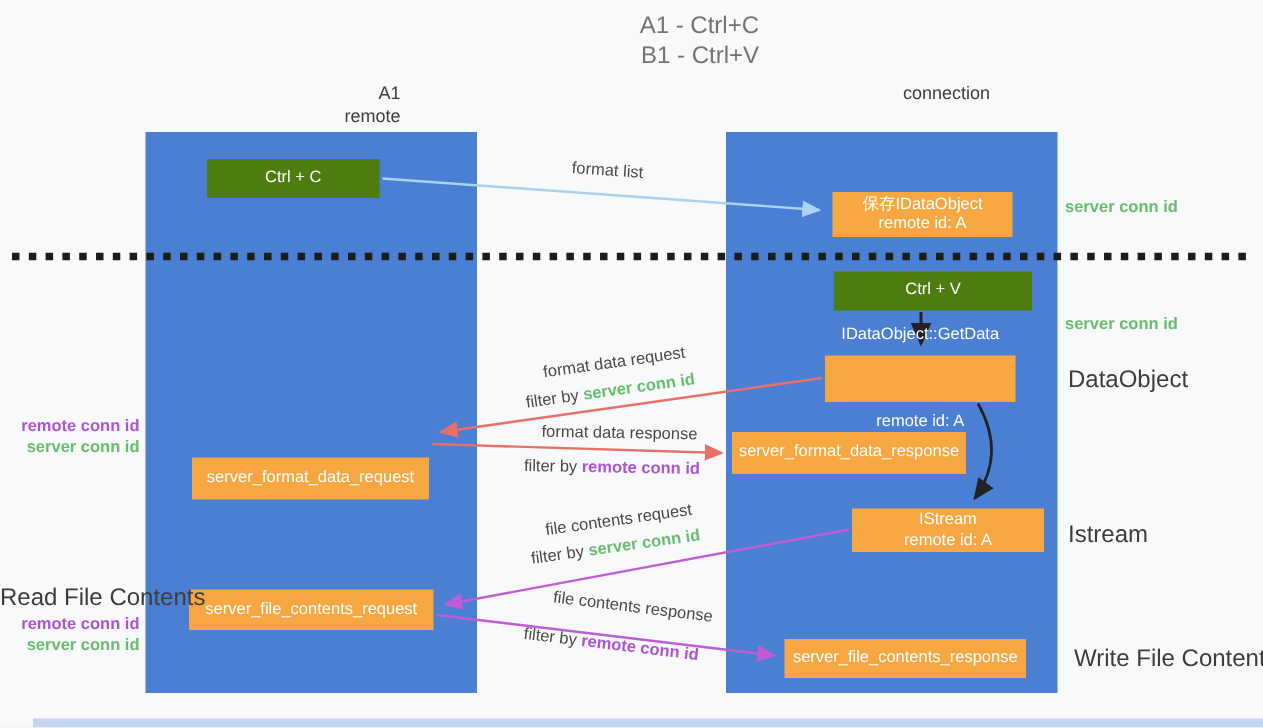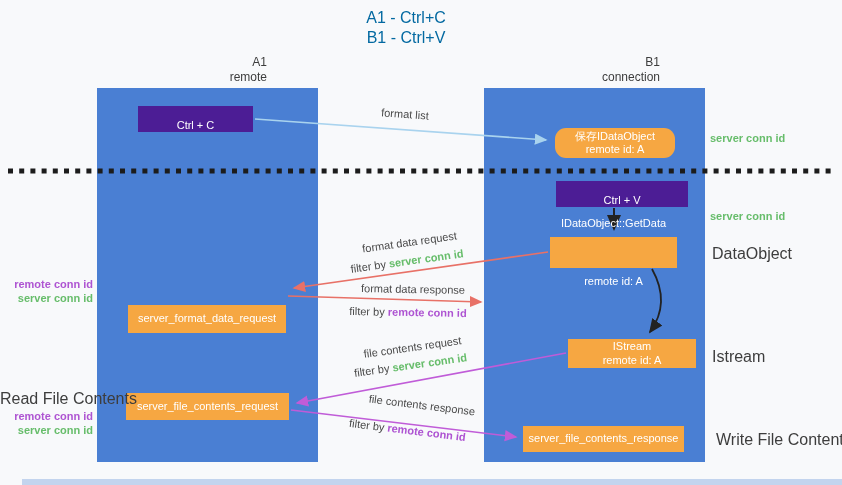--- a/index.html
+++ b/index.html
@@ -6,37 +6,37 @@
   html, body { background: #eef0f3; }
   body { font-family: "Liberation Sans", "DejaVu Sans", sans-serif; }
   #canvas {
     position: relative;
     width: 842px; height: 485px;
     background: #f8f9fb;
     overflow: hidden;
   }
   .title {
     position: absolute; left: 306px; top: 8px; width: 200px;
-    text-align: center; color: #0369a1; font-size: 16px; line-height: 20px;
+    text-align: right; color: #737373; font-size: 16px; line-height: 20px;
   }
   .lane {
     position: absolute; top: 88px; width: 221px; height: 374px;
     background: #4a7fd3;
   }
   .lane-header {
     position: absolute; top: 55px; width: 120px; text-align: right;
     color: #3d3d3d; font-size: 12px; line-height: 15px;
   }
   .node {
     position: absolute; display: flex; flex-direction: column;
     align-items: center; justify-content: center;
     color: #ffffff; font-size: 11px; line-height: 13.5px;
     text-align: center;
   }
-  .node.green  { background: #4c1d95; justify-content: flex-end; }
+  .node.green  { background: #4d7c0f; }
   .node.orange { background: #f6a742; }
   svg.overlay { position: absolute; left: 0; top: 0; pointer-events: none; }
   .arrow-label {
     position: absolute; text-align: center; color: #4a4a4a;
     font-size: 11px; white-space: nowrap;
   }
   .side-label {
     position: absolute; font-size: 11px; white-space: nowrap;
   }
   .side-label.dark   { color: #3d3d3d; font-size: 16px; }
@@ -58,21 +58,20 @@
   <div class="title">
     <div>A1 - Ctrl+C</div>
     <div>B1 - Ctrl+V</div>
   </div>
 
   <div class="lane-header" style="left:147px;">
     <div>A1</div>
     <div>remote</div>
   </div>
   <div class="lane-header" style="left:540px;">
-    <div>B1</div>
     <div>connection</div>
   </div>
 
   <div class="lane" style="left:97px;"></div>
   <div class="lane" style="left:484px;"></div>
 
   <svg class="overlay" width="842" height="485" viewBox="0 0 842 485">
     <defs>
       <marker id="m-blue" markerWidth="9" markerHeight="8" refX="7" refY="3.5" orient="auto">
         <path d="M0,0 L8,3.5 L0,7 z" fill="#a9d3ee"></path>
@@ -102,38 +101,41 @@
 
     <line x1="566" y1="353" x2="297" y2="403" stroke="#c05cd8" stroke-width="1.6" marker-end="url(#m-magenta)"></line>
 
     <line x1="291" y1="410" x2="516" y2="437" stroke="#c05cd8" stroke-width="1.6" marker-end="url(#m-magenta)"></line>
   </svg>
 
   <div class="node green" style="left:138px; top:106px; width:115px; height:26px;">
     <div>Ctrl + C</div>
   </div>
 
-  <div class="node orange" style="left:555px; top:128px; width:120px; height:30px;border-radius:11px;">
+  <div class="node orange" style="left:555px; top:128px; width:120px; height:30px;">
     <div>保存IDataObject</div>
     <div>remote id: A</div>
   </div>
 
   <div class="node green" style="left:556px; top:181px; width:132px; height:26px;">
     <div>Ctrl + V</div>
   </div>
 
   <div class="node orange" style="left:550px; top:237px; width:127px; height:31px;gap:44px;">
     <div>IDataObject::GetData</div>
     <div>remote id: A</div>
   </div>
 
   <div class="node orange" style="left:128px; top:277px; width:158px; height:28px;margin-top:28px;">
     <div>server_format_data_request</div>
   </div>
 
+  <div class="node orange" style="left:488px; top:288px; width:156px; height:28px;">
+    <div>server_format_data_response</div>
+  </div>
 
   <div class="node orange" style="left:568px; top:339px; width:128px; height:29px;">
     <div>IStream</div>
     <div>remote id: A</div>
   </div>
 
   <div class="node orange" style="left:126px; top:393px; width:163px; height:27px;">
     <div>server_file_contents_request</div>
   </div>
 

